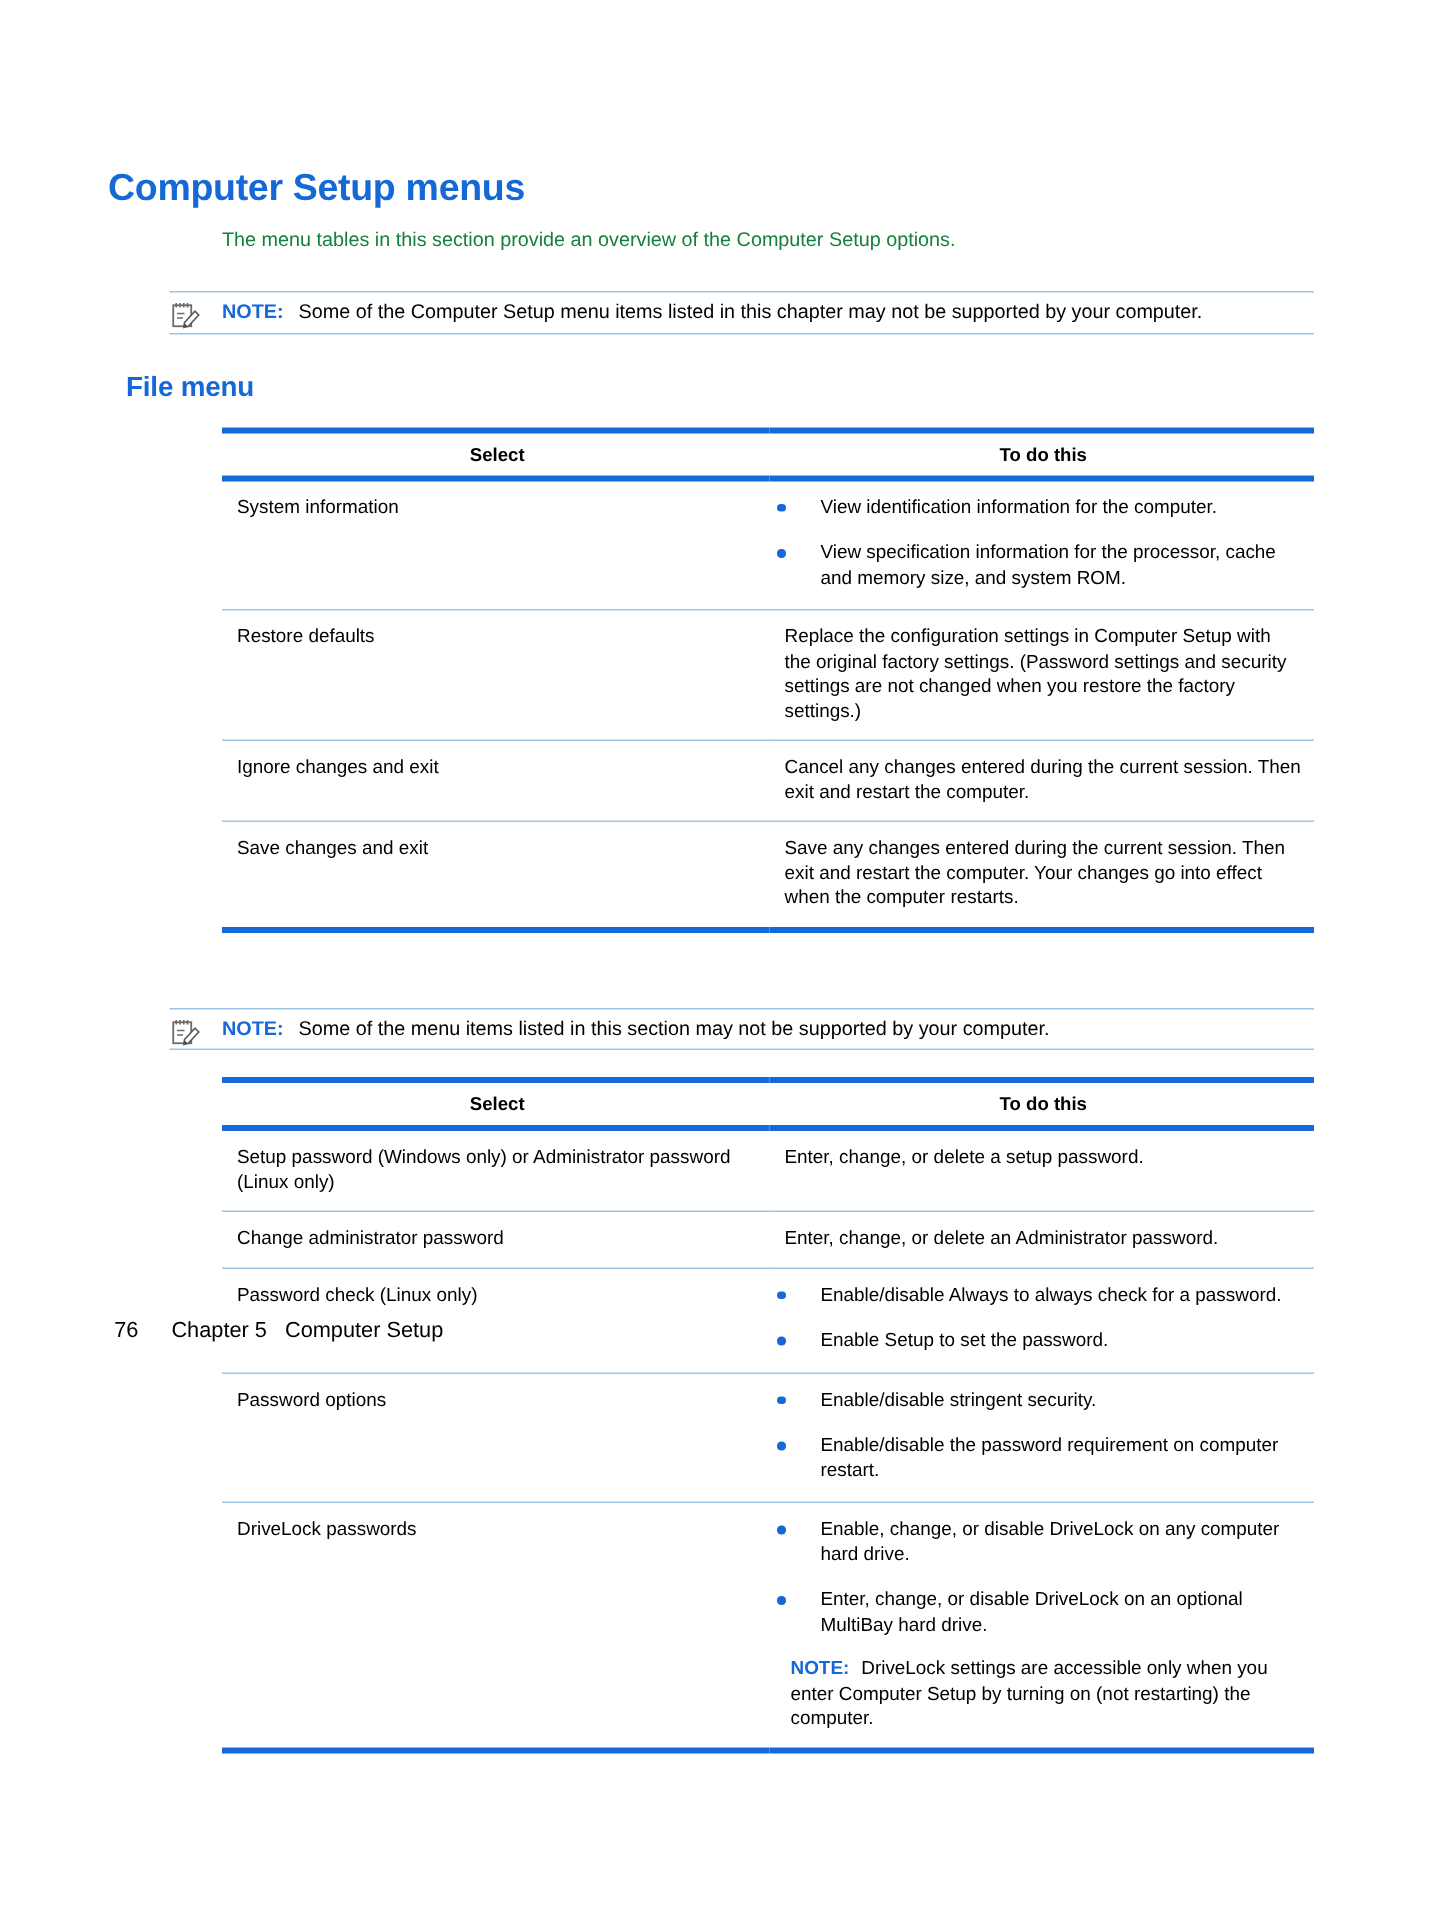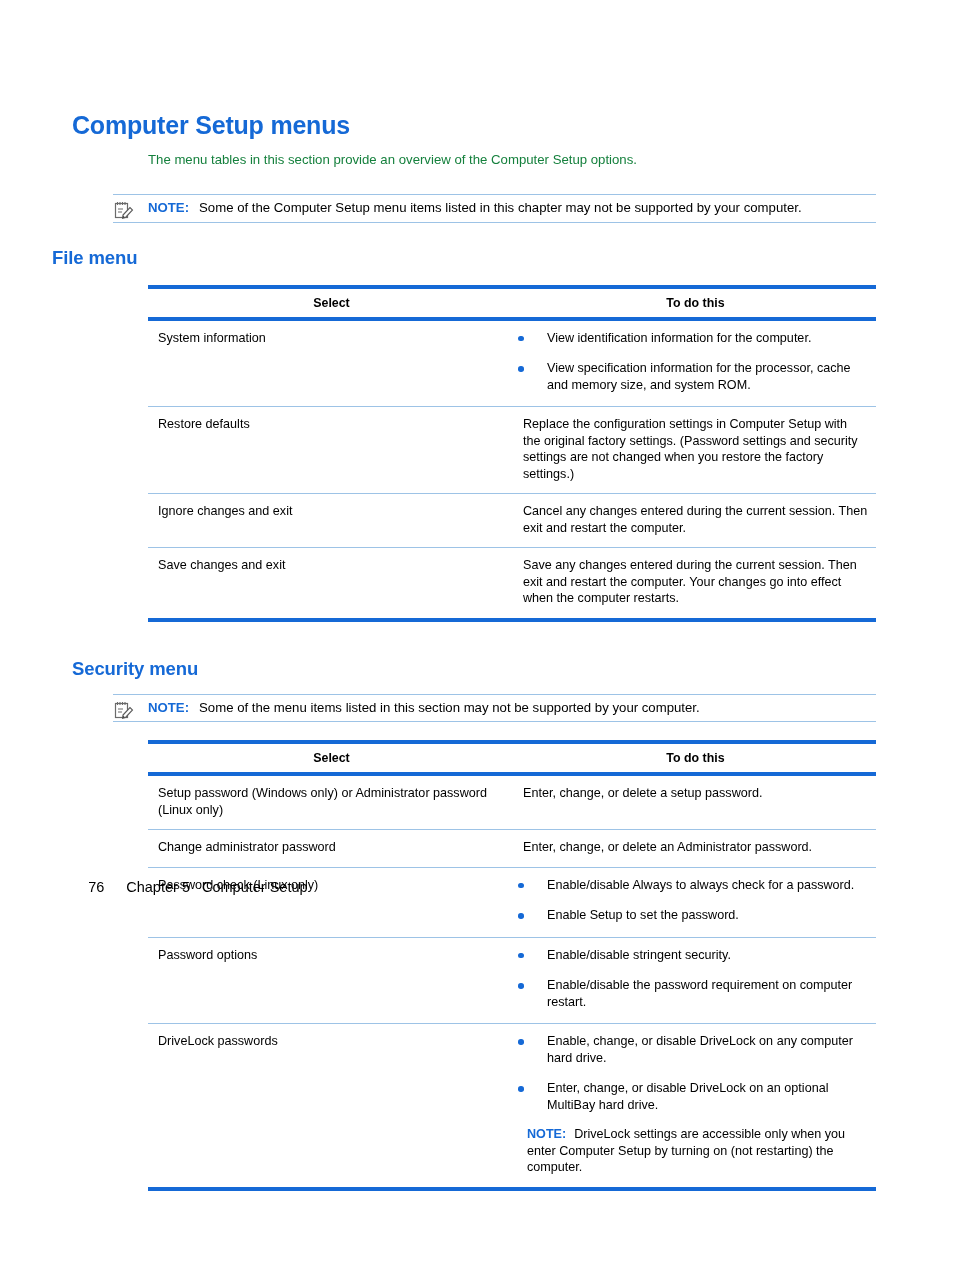--- a/index.html
+++ b/index.html
@@ -141,21 +141,21 @@
   }
   .inline-note .note-label {
     color: #1569D6;
     font-weight: bold;
     margin-right: 8px;
   }
 
   
   .footer {
     position: absolute;
-    left: 72px;
+    left: 60px;
     bottom: 53px;
     font-size: 14.5px;
     color: #000;
     white-space: pre;
   }
   .footer .pgnum { margin-right: 22px; }
   .footer .chap { margin-right: 12px; }
 
   
   .watermark {
@@ -225,21 +225,21 @@
           <line x1="5" y1="12" x2="9" y2="12" stroke="#6b6b6b" stroke-width="1"></line>
           <path d="M10 15 L17 7.5 L19.5 10 L12.5 17.5 L9.6 18.2 Z" fill="#ffffff" stroke="#5b5b5b" stroke-width="1.1"></path>
           <path d="M9.6 18.2 L10.2 15.6 L12.2 17.6 Z" fill="#4a4a4a"></path>
         </svg>
       </span>
       <span class="note-label">NOTE:</span><span>Some of the Computer Setup menu items listed in this chapter may not be supported by your computer.</span>
     </div>
 
     <div class="sect-gap-2"></div>
 
-    <div style="margin-left:52px">
+    <div style="margin-left:84px">
       <h2 class="h2">File menu</h2>
     </div>
 
     <div style="height:16px"></div>
 
     <table class="tbl">
       <colgroup>
           <col class="c1">
           <col class="c2">
         </colgroup>
@@ -269,23 +269,20 @@
         </tr>
         <tr>
           <td>Save changes and exit</td>
           <td class="col2" style="padding-left:10px">Save any changes entered during the current session. Then exit and restart the computer. Your changes go into effect when the computer restarts.</td>
         </tr>
       </tbody>
     </table>
 
     <div style="height:36px"></div>
 
-    <div style="margin-left:72px">
-      <h2 class="h2">Security menu</h2>
-    </div>
 
     <div style="height:14px"></div>
 
     <div class="note">
       <span class="note-icon">
         <svg width="22" height="20" viewBox="0 0 22 20">
           <rect x="2.5" y="3.5" width="12" height="14" fill="#ffffff" stroke="#6b6b6b" stroke-width="1.2"></rect>
           <line x1="4.5" y1="2" x2="4.5" y2="5" stroke="#6b6b6b" stroke-width="1.1"></line>
           <line x1="7" y1="2" x2="7" y2="5" stroke="#6b6b6b" stroke-width="1.1"></line>
           <line x1="9.5" y1="2" x2="9.5" y2="5" stroke="#6b6b6b" stroke-width="1.1"></line>

